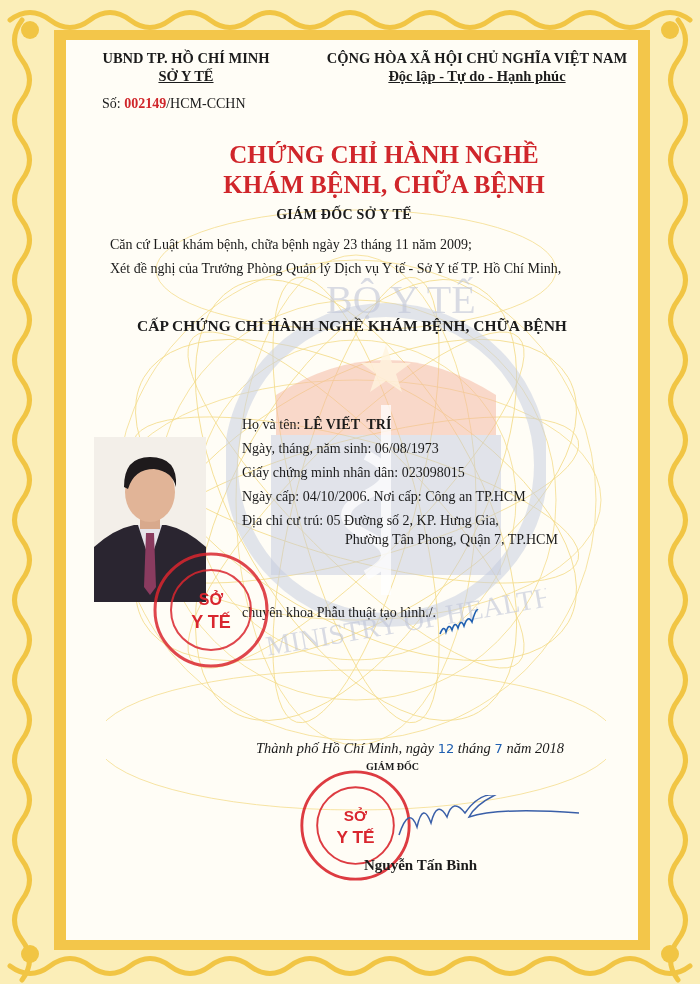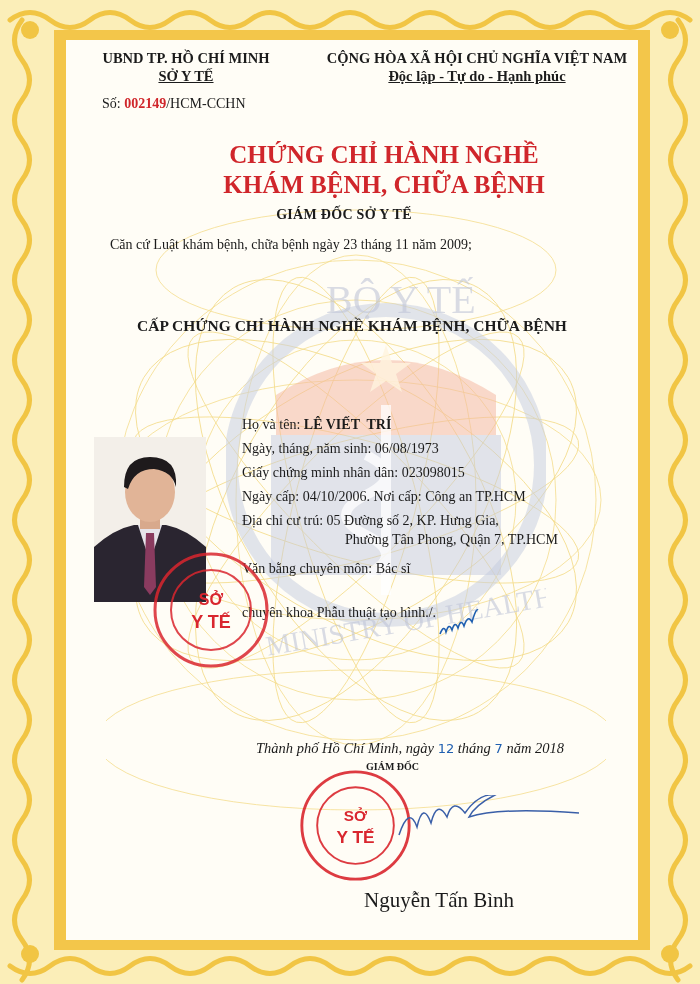--- a/index.html
+++ b/index.html
@@ -22,21 +22,21 @@
   .title { left:0; top:100px; width:636px; text-align:center; color:#d0262b; font-weight:bold; font-size:25px; line-height:30px; }
   .subtitle { left:0; top:167px; width:556px; text-align:center; font-weight:bold; font-size:14px; letter-spacing:0.3px; }
   .basis { left:44px; font-size:14px; }
   .grant { left:0; top:277px; width:572px; text-align:center; font-weight:bold; font-size:15.5px; }
   .photo { left:28px; top:397px; width:112px; height:165px; background:#f2ede6; overflow:hidden; }
   .info { left:176px; font-size:14px; line-height:18px; }
   .info b { font-weight:bold; }
   .date-line { left:190px; top:700px; font-style:italic; font-size:14.5px; }
   .hand { color:#1f5fb0; font-family:"DejaVu Sans", sans-serif; font-style:normal; font-size:13px; }
   .director { left:300px; top:721px; font-weight:bold; font-size:10px; }
-  .signer { left:298px; top:848px; font-weight:normal; font-size:21px; }
+  .signer { left:298px; top:817px; font-weight:bold; font-size:15px; }
   .stamp { position:absolute; }
 </style>
 </head>
 <body>
 
 <div class="frame">
   <svg width="700" height="984" style="position:absolute;left:0;top:0">
     <rect x="0" y="0" width="700" height="984" fill="#fbeeb8"></rect>
     <g fill="none" stroke="#f1c544" stroke-width="5" stroke-linecap="round">
       <path d="M10 20 q20 -15 40 0 t40 0 t40 0 t40 0 t40 0 t40 0 t40 0 t40 0 t40 0 t40 0 t40 0 t40 0 t40 0 t40 0 t40 0 t40 0 t40 0"></path>
@@ -101,20 +101,21 @@
     <span class="motto">Độc lập - Tự do - Hạnh phúc</span>
   </div>
 
   <div class="abs title">
     <div>CHỨNG CHỈ HÀNH NGHỀ</div>
     <div>KHÁM BỆNH, CHỮA BỆNH</div>
   </div>
   <div class="abs subtitle">GIÁM ĐỐC SỞ Y TẾ</div>
 
   <div class="abs basis" style="top:197px">Căn cứ Luật khám bệnh, chữa bệnh ngày 23 tháng 11 năm 2009;</div>
+  <div class="abs basis" style="top:221px">Xét đề nghị của Trưởng Phòng Quản lý Dịch vụ Y tế - Sở Y tế TP. Hồ Chí Minh,</div>
 
   <div class="abs grant">CẤP CHỨNG CHỈ HÀNH NGHỀ KHÁM BỆNH, CHỮA BỆNH</div>
 
   <div class="abs photo">
     <svg width="112" height="165" viewBox="0 0 112 165">
       <rect width="112" height="165" fill="#f3efe9"></rect>
       <path d="M0 165 L0 110 Q20 92 40 88 L72 88 Q92 92 112 110 L112 165 Z" fill="#2a2530"></path>
       <path d="M44 88 L56 125 L68 88 Z" fill="#e7e4ea"></path>
       <path d="M52 96 L60 96 L62 150 L56 158 L50 150 Z" fill="#8a3b5f"></path>
       <rect x="46" y="72" width="20" height="20" fill="#d8a98c"></rect>
@@ -132,23 +133,20 @@
   <div class="abs info" style="top:424px">
     <span>Giấy chứng minh nhân dân: </span><span>023098015</span>
   </div>
   <div class="abs info" style="top:448px">
     <span>Ngày cấp: </span><span>04/10/2006</span><span>. Nơi cấp: </span><span>Công an TP.HCM</span>
   </div>
   <div class="abs info" style="top:472px">
     <span>Địa chỉ cư trú: </span><span>05 Đường số 2, KP. Hưng Gia,</span>
   </div>
   <div class="abs info" style="top:491px; left:279px">Phường Tân Phong, Quận 7, TP.HCM</div>
-  <div class="abs info" style="top:520px">
-    <span>Văn bằng chuyên môn: </span><span>Bác sĩ</span>
-  </div>
   <div class="abs info" style="top:564px">chuyên khoa Phẫu thuật tạo hình./.</div>
 
   <svg class="abs" style="left:370px; top:566px" width="50" height="35">
     <path d="M4 28 q4 -10 6 -2 q3 -10 6 -2 q3 -10 6 -2 q3 -10 6 -2 q4 -12 8 -4 q4 -14 6 -12" fill="none" stroke="#1f5fb0" stroke-width="1.6"></path>
   </svg>
 
   <div class="stamp" style="left:85px; top:510px">
     <svg width="120" height="120" viewBox="0 0 120 120">
       <circle cx="60" cy="60" r="56" fill="none" stroke="#d9262e" stroke-width="3" opacity="0.85"></circle>
       <circle cx="60" cy="60" r="40" fill="none" stroke="#d9262e" stroke-width="2" opacity="0.85"></circle>

